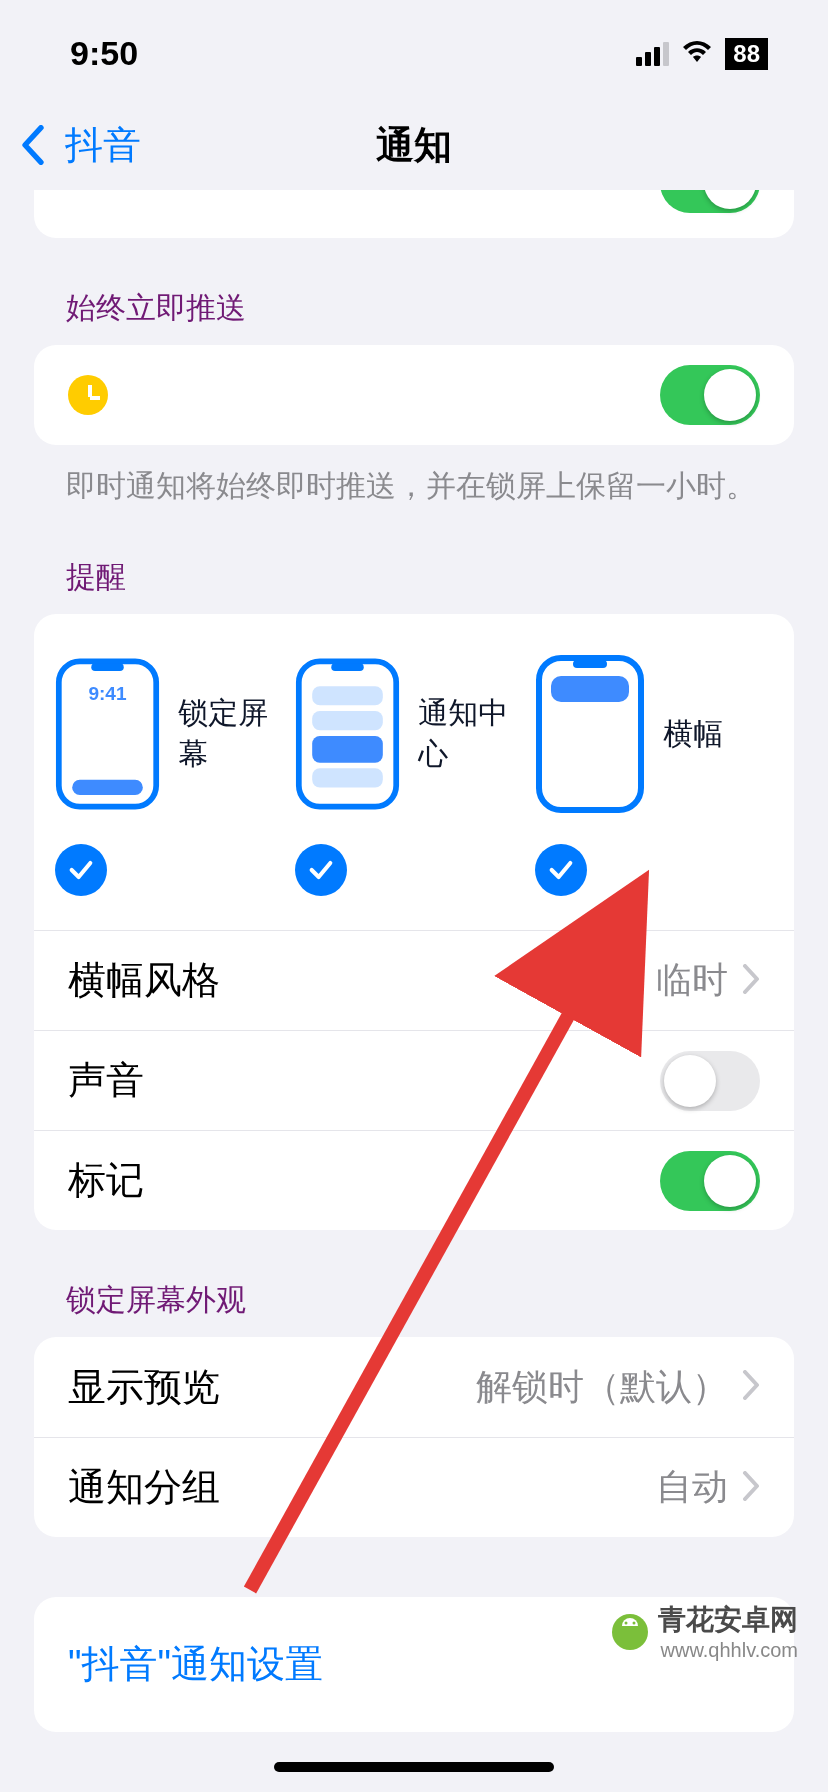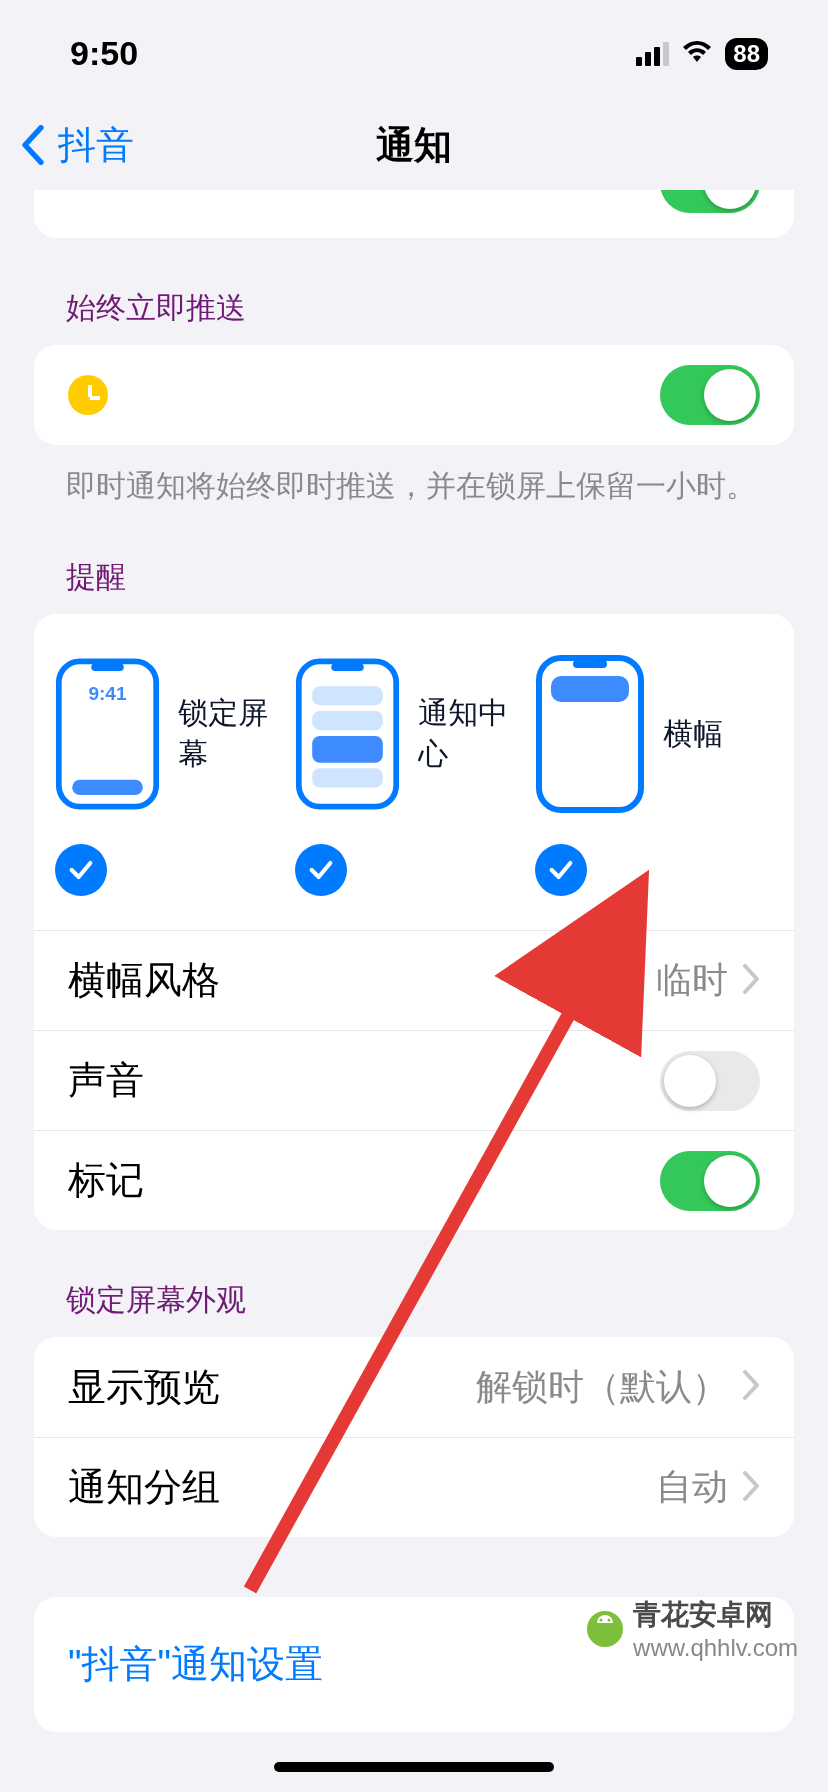--- a/index.html
+++ b/index.html
@@ -25,35 +25,35 @@
   .status-right { display: flex; align-items: center; gap: 12px; }
   .signal-bars { display: flex; align-items: flex-end; gap: 3px; height: 24px; }
   .signal-bars span { width: 6px; background:#000; border-radius:1px; }
   .signal-bars span:nth-child(1){height:9px;}
   .signal-bars span:nth-child(2){height:14px;}
   .signal-bars span:nth-child(3){height:19px;}
   .signal-bars span:nth-child(4){height:24px;background:#c7c7cc;}
   .wifi { font-size: 30px; }
   .battery {
     display:flex; align-items:center;
-    background:#000; color:#fff; border-radius:12px;
+    background:#000; color:#fff; border-radius:0;
     padding:2px 8px; font-size:24px; font-weight:700;
   }
 
   
   .nav {
     height: 90px;
     display: flex;
     align-items: center;
     position: relative;
     padding: 0 20px;
   }
   .nav-back {
     display:flex; align-items:center; color:#007aff;
-    font-size:38px; font-weight:400; gap:12px;
+    font-size:38px; font-weight:400; gap:19px;
   }
   .nav-back svg { width:26px; height:40px; }
   .nav-title {
     position:absolute; left:0; right:0; text-align:center;
     font-size:38px; font-weight:600; pointer-events:none;
   }
 
   
   .group { background:#fff; border-radius:22px; margin:0 34px; overflow:hidden; }
   .peek-clip { height:48px; overflow:hidden; border-radius:0 0 22px 22px; margin:0 34px; background:#fff;}
@@ -129,21 +129,21 @@
     position:absolute; left:0; top:0; width:828px; height:1792px; pointer-events:none;
   }
 
   
   .watermark {
     position:absolute; right:30px; bottom:130px;
     display:flex; align-items:center; gap:8px;
     font-size:28px; color:#4a4a4a;
   }
   .wm-logo { width:40px;height:40px; }
-  .wm-url { font-size:24px; color:#888; display:block; text-align:right; }
+  .wm-url { font-size:20px; color:#888; display:block; text-align:right; }
 
   
   .home-ind {
     position:absolute; bottom:20px; left:50%; transform:translateX(-50%);
     width:280px; height:10px; background:#000; border-radius:5px;
   }
 </style>
 </head>
 <body>
 

